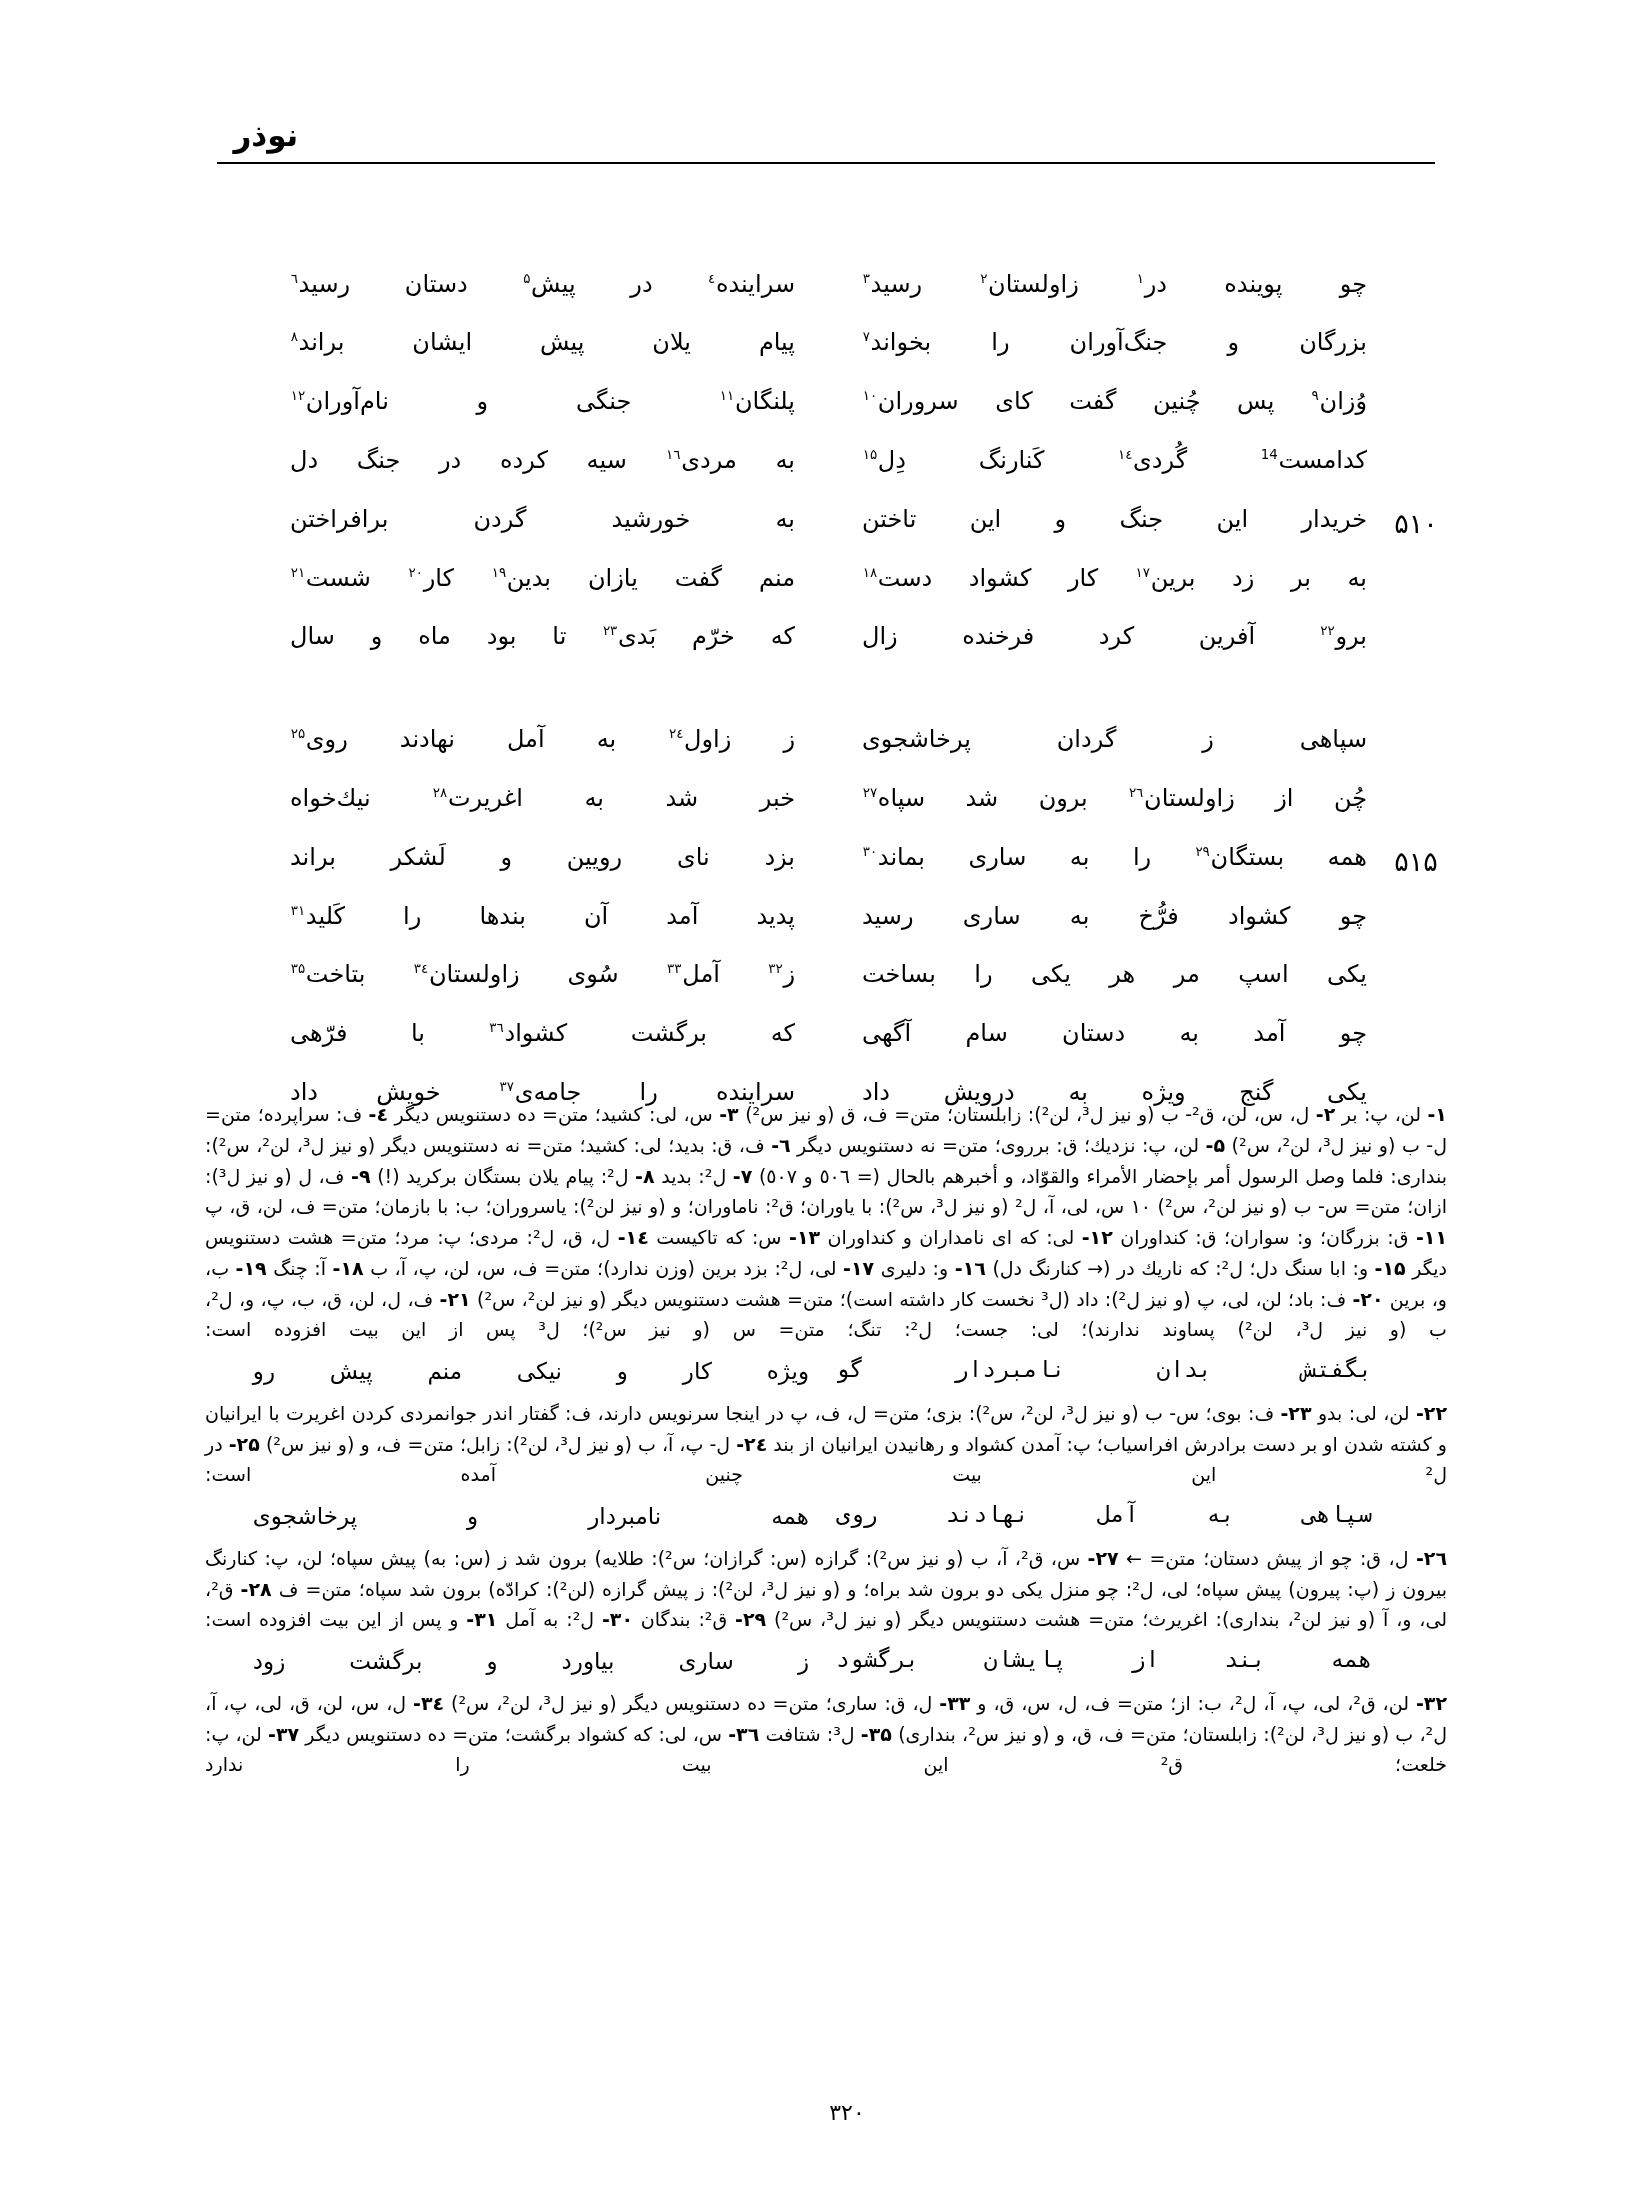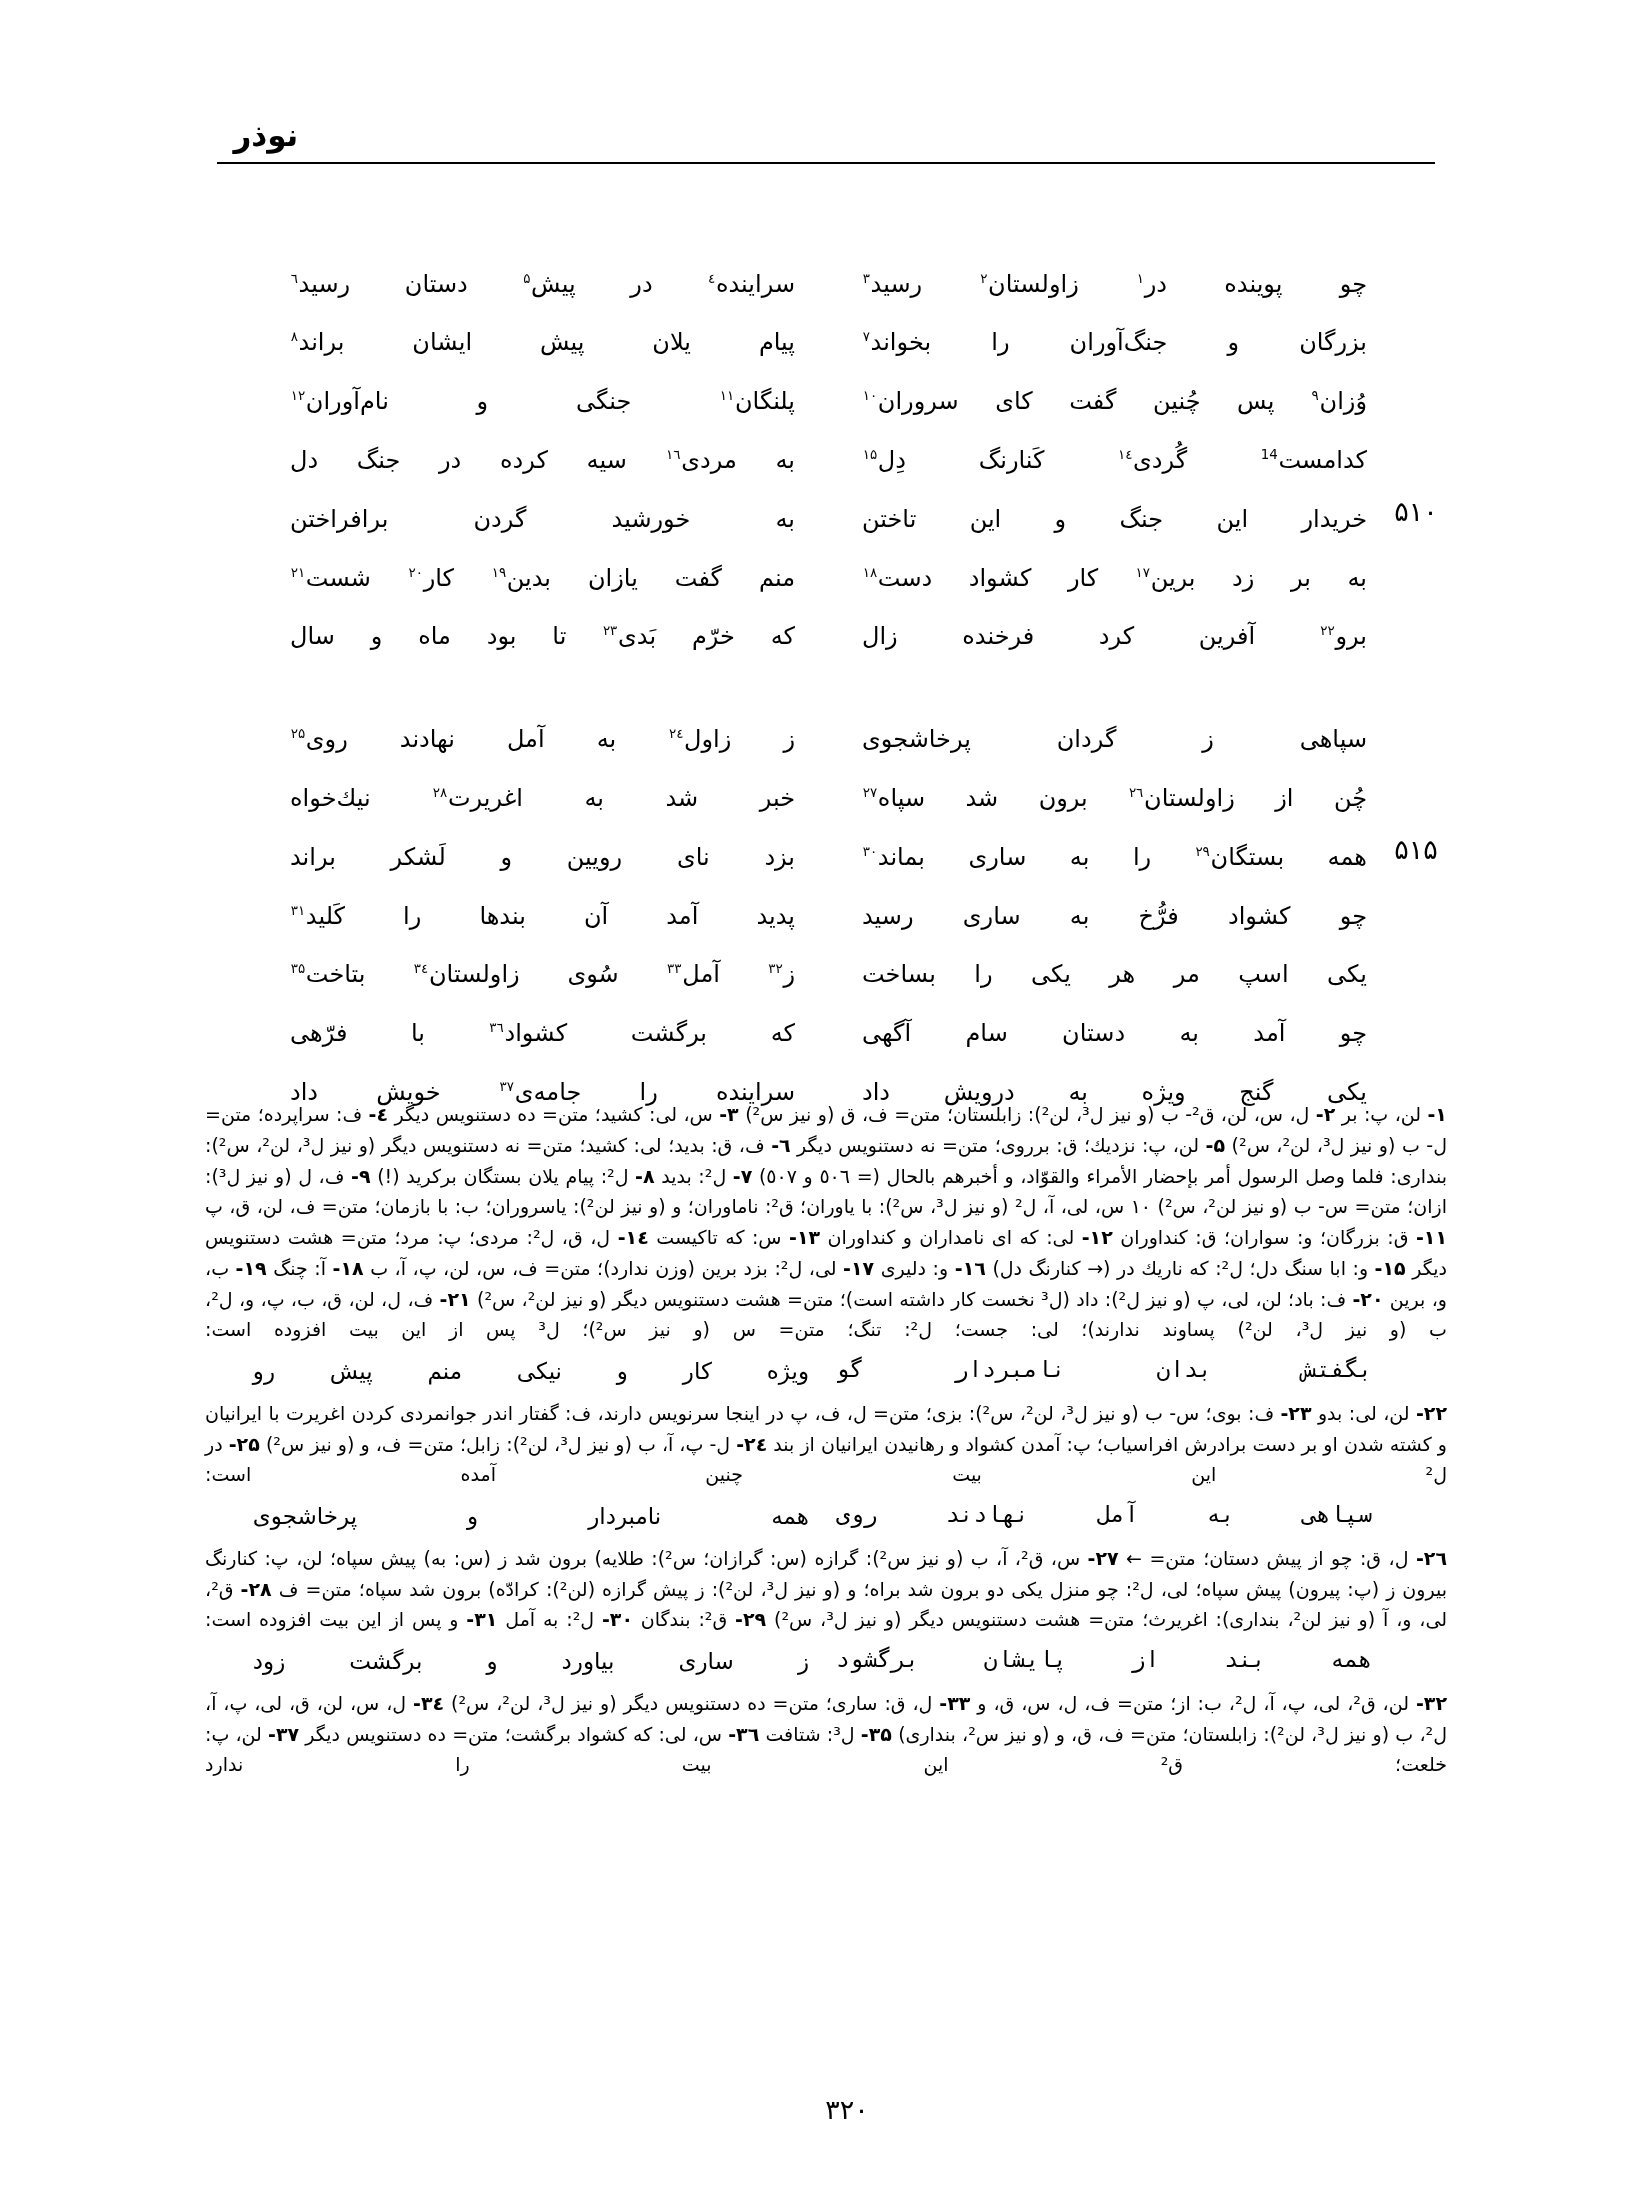--- a/index.html
+++ b/index.html
@@ -57,21 +57,21 @@
     display: flex;
     flex-direction: row;
     align-items: flex-start;
     margin-bottom: 6.8px;
     position: relative;
     min-height: 52px;
   }
   .line-num {
     position: absolute;
     right: -2.7px;
-    top: 0;
+    top: 12px;
     width: 63px;
     font-size: 27px;
     text-align: right;
     direction: rtl;
     line-height: 1;
   }
   .hemistich {
     font-size: 24px;
     line-height: 1.52;
     direction: rtl;
@@ -139,21 +139,21 @@
   .app-verse .h.h-left  { padding-left: 6.8px; }
   .fn-id { font-weight: bold; }
 
   
   .folio {
     position: absolute;
     bottom: 80px;
     left: 0;
     right: 0;
     text-align: center;
-    font-size: 27px;
+    font-size: 22px;
     direction: rtl;
     padding-left: 42px;
   }
 </style>
 </head>
 <body>
 
 <div class="page">
 
   <div class="header-zone">

